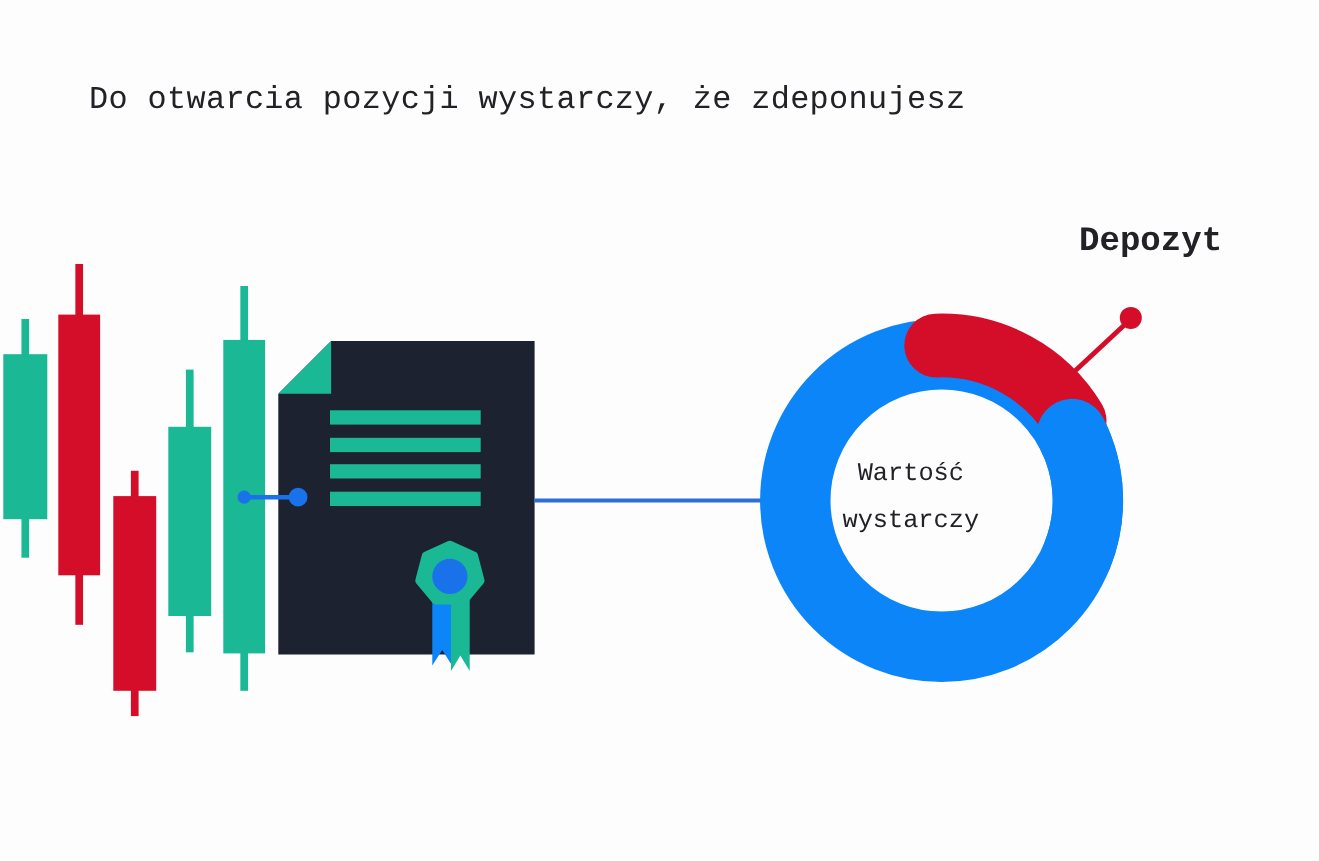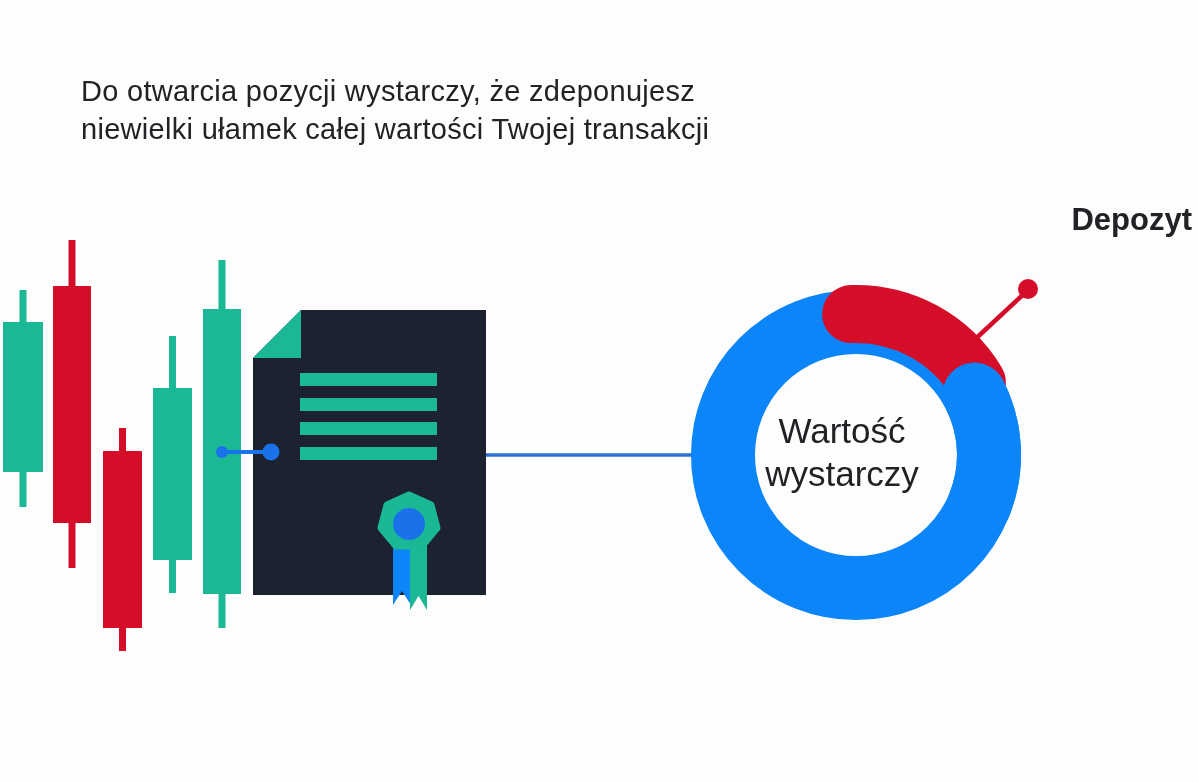--- a/index.html
+++ b/index.html
@@ -1,45 +1,45 @@
 <!DOCTYPE html>
 <html style="--green: #1ab894; --red: #d40e29; --dark: #1c2230; --blue: #0b85f8; --line_blue: #2e6fd6; --pin_blue: #1a72ea; --text: #222226; --background: #fdfdfe;"><head>
 <meta charset="utf-8">
 <style>
   html,body{margin:0;padding:0;background:#ffffff;}
   .canvas{
     position:relative;
     width:1199px;height:783px;
     background:var(--background,#fdfdfe);
     overflow:hidden;
-    font-family:Liberation Sans, sans-serif;
+    font-family:Liberation Mono, monospace;
   }
   .scene{position:absolute;left:0;top:0;}
   .heading{
     position:absolute;left:81px;top:72px;
     font-size:29px;line-height:38px;
     color:var(--text,#232326);
     letter-spacing:0.3px;
   }
   .heading span{display:block;}
   .center-label{
-    position:absolute;left:692px;top:409px;width:300px;
+    position:absolute;left:678px;top:409px;width:300px;
     text-align:center;
-    font-size:35px;line-height:43px;
+    font-size:23px;line-height:43px;
     color:var(--text,#232326);
   }
   .center-label span{display:block;}
   .callout{
     position:absolute;left:900px;top:198px;width:292px;
     text-align:center;
     font-size:31px;line-height:44px;
     font-weight:bold;
     color:var(--text,#161619);
   }
-  .callout span{display:block;text-align:right;}
+  .callout span{display:block;}
 </style>
 </head>
 <body>
 
 <div class="canvas">
 
   <svg class="scene" width="1199" height="783" viewBox="0 0 1199 783">
 
     <g id="candles">
         <rect x="19.5" y="290" width="7" height="217" fill="#1ab894"></rect>
@@ -84,21 +84,20 @@
 
     <g id="donut">
         <circle cx="856" cy="455" r="133" fill="none" stroke="#0b85f8" stroke-width="64"></circle>
         <path d="M 851.1 314.1 A 141 141 0 0 1 976.9 382.4" fill="none" stroke="#d40e29" stroke-width="58" stroke-linecap="round"></path>
         <path d="M 974.5 394.6 A 133 133 0 0 1 979.3 504.8" fill="none" stroke="#0b85f8" stroke-width="64" stroke-linecap="round"></path>
       </g>
   </svg>
 
   <div class="heading">
     <span>Do otwarcia pozycji wystarczy, że zdeponujesz</span>
-    <span>niewielki ułamek całej wartości Twojej transakcji</span>
   </div>
 
   <div class="center-label">
     <span>Wartość</span>
     <span>wystarczy</span>
   </div>
 
   <div class="callout">
     <span>Depozyt</span>
   </div>

